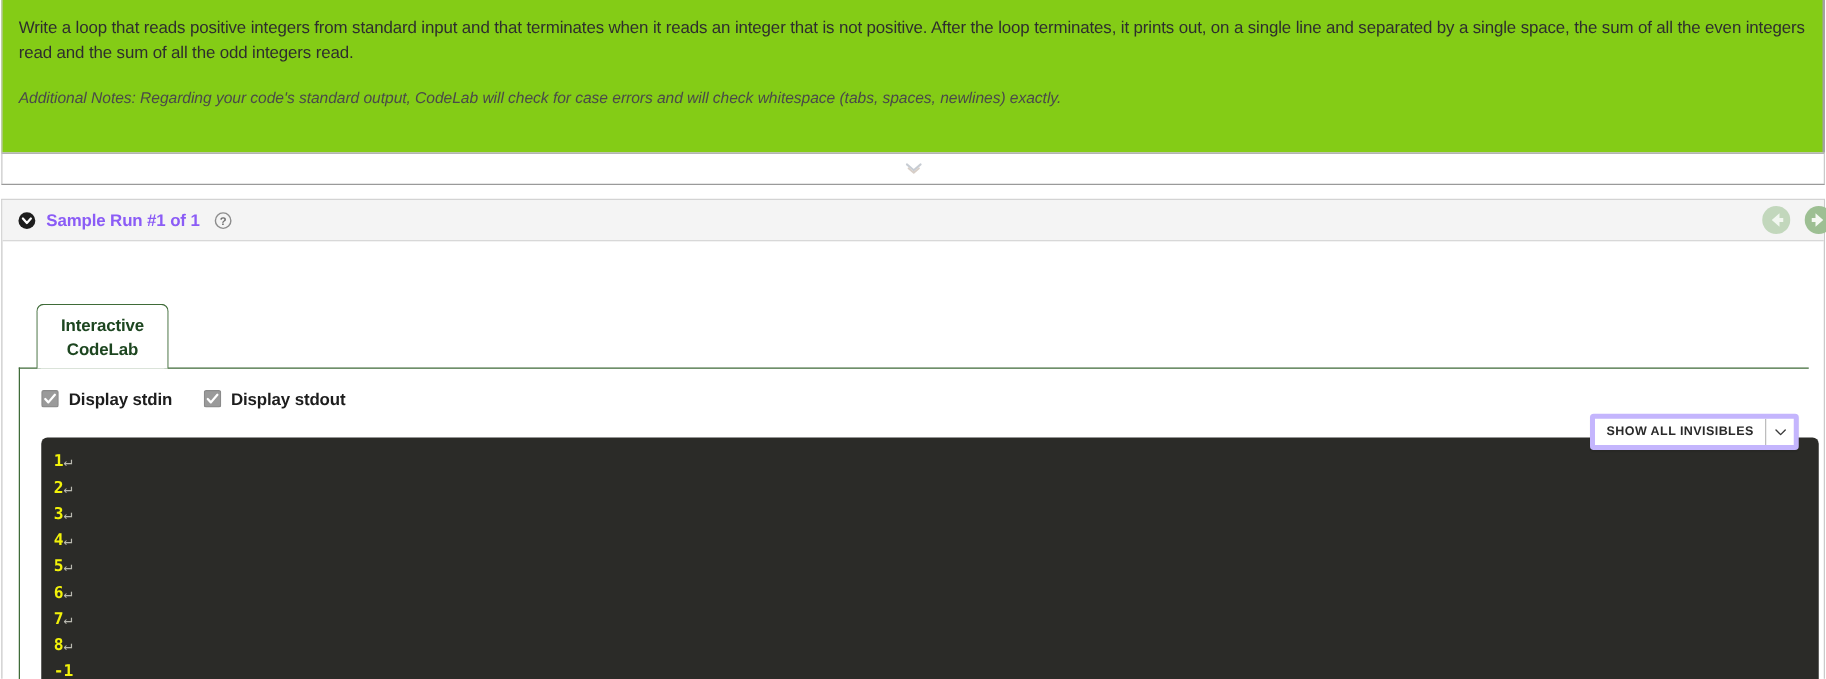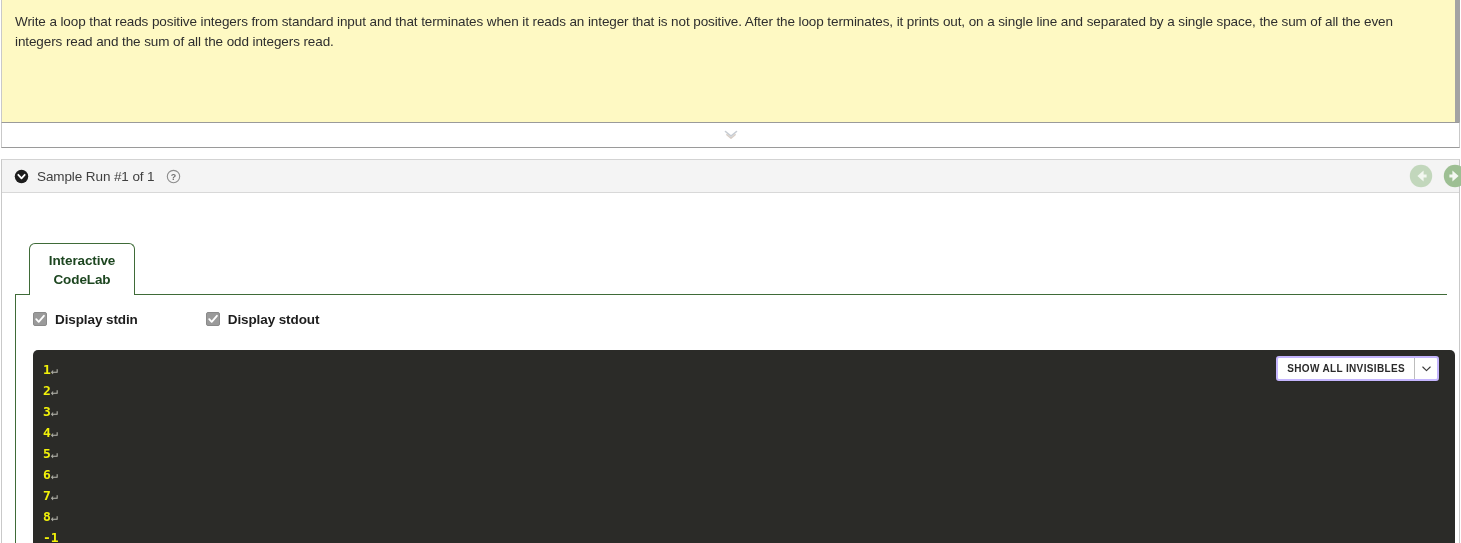--- a/index.html
+++ b/index.html
@@ -16,23 +16,23 @@
     overflow: hidden;
   }
 
   
   .prompt-panel {
     position: absolute;
     left: 1px;
     top: 0;
     width: 1459px;
     height: 122px;
-    background: #fef9c3;
+    background: #84cc16;
     border-left: 1px solid #c9c9c9;
-    border-right: 5px solid #a3a3a3;
+    border-right: 2px solid #a3a3a3;
     box-sizing: border-box;
   }
   .prompt-body {
     padding: 12px 12px 0 13px;
   }
   .prompt-text {
     font-size: 13.5px;
     line-height: 20px;
     color: #2e2e2e;
     margin: 0;
@@ -94,22 +94,22 @@
     padding-left: 12px;
   }
   .collapse-dot {
     width: 15px;
     height: 15px;
     flex: 0 0 15px;
     margin-right: 8px;
   }
   .run-title {
     font-size: 13.5px;
-    font-weight: normal;
-    color: #404040;
+    font-weight: bold;
+    color: #8b5cf6;
     letter-spacing: -0.1px;
     white-space: nowrap;
   }
   .help-icon {
     width: 15px;
     height: 15px;
     margin-left: 11px;
     flex: 0 0 15px;
   }
   .run-nav {
@@ -173,44 +173,44 @@
     position: absolute;
     left: 17px;
     top: 17px;
     display: flex;
     align-items: center;
   }
   .check-group {
     display: flex;
     align-items: flex-start;
   }
-  .check-group + .check-group { margin-left: 68px; }
+  .check-group + .check-group { margin-left: 25px; }
   .checkbox {
     width: 14px;
     height: 14px;
     flex: 0 0 14px;
     margin-right: 8px;
   }
   .check-label {
     font-size: 13.5px;
     font-weight: bold;
     color: #1d1d1d;
     letter-spacing: -0.1px;
     white-space: nowrap;
   }
 
   
   .invis-btn {
     position: absolute;
     right: 8px;
-    top: 61px;
+    top: 36px;
     height: 21px;
     display: flex;
     align-items: stretch;
-    border: 2px solid #c4b5fd;
+    border: 4px solid #c4b5fd;
     border-radius: 3px;
     background: #ffffff;
     box-shadow: 0 1px 1px rgba(0,0,0,0.08);
     overflow: hidden;
     z-index: 5;
   }
   .invis-main {
     display: flex;
     align-items: center;
     padding: 0 9px;
@@ -258,20 +258,21 @@
     font-weight: normal;
     font-size: 12px;
   }
 </style>
 </head>
 <body>
 
 <div class="prompt-panel">
   <div class="prompt-body">
     <p class="prompt-text">Write a loop that reads positive integers from standard input and that terminates when it reads an integer that is not positive. After the loop terminates, it prints out, on a single line and separated by a single space, the sum of all the even integers read and the sum of all the odd integers read.</p>
+    <p class="prompt-notes">Additional Notes: Regarding your code's standard output, CodeLab will check for case errors and will check whitespace (tabs, spaces, newlines) exactly.</p>
   </div>
 </div>
 
 <div class="collapse-strip">
   <svg class="dbl-chevron" viewBox="0 0 16 14">
     <path d="M2.5 3.5 L8 8.2 L13.5 3.5" fill="none" stroke="#9aa4b0" stroke-width="1.6" stroke-linecap="round" stroke-linejoin="round"></path>
     <path d="M3.8 6.6 L8 10.2 L12.2 6.6" fill="none" stroke="#b8a79a" stroke-width="1.4" stroke-linecap="round" stroke-linejoin="round"></path>
   </svg>
 </div>
 

